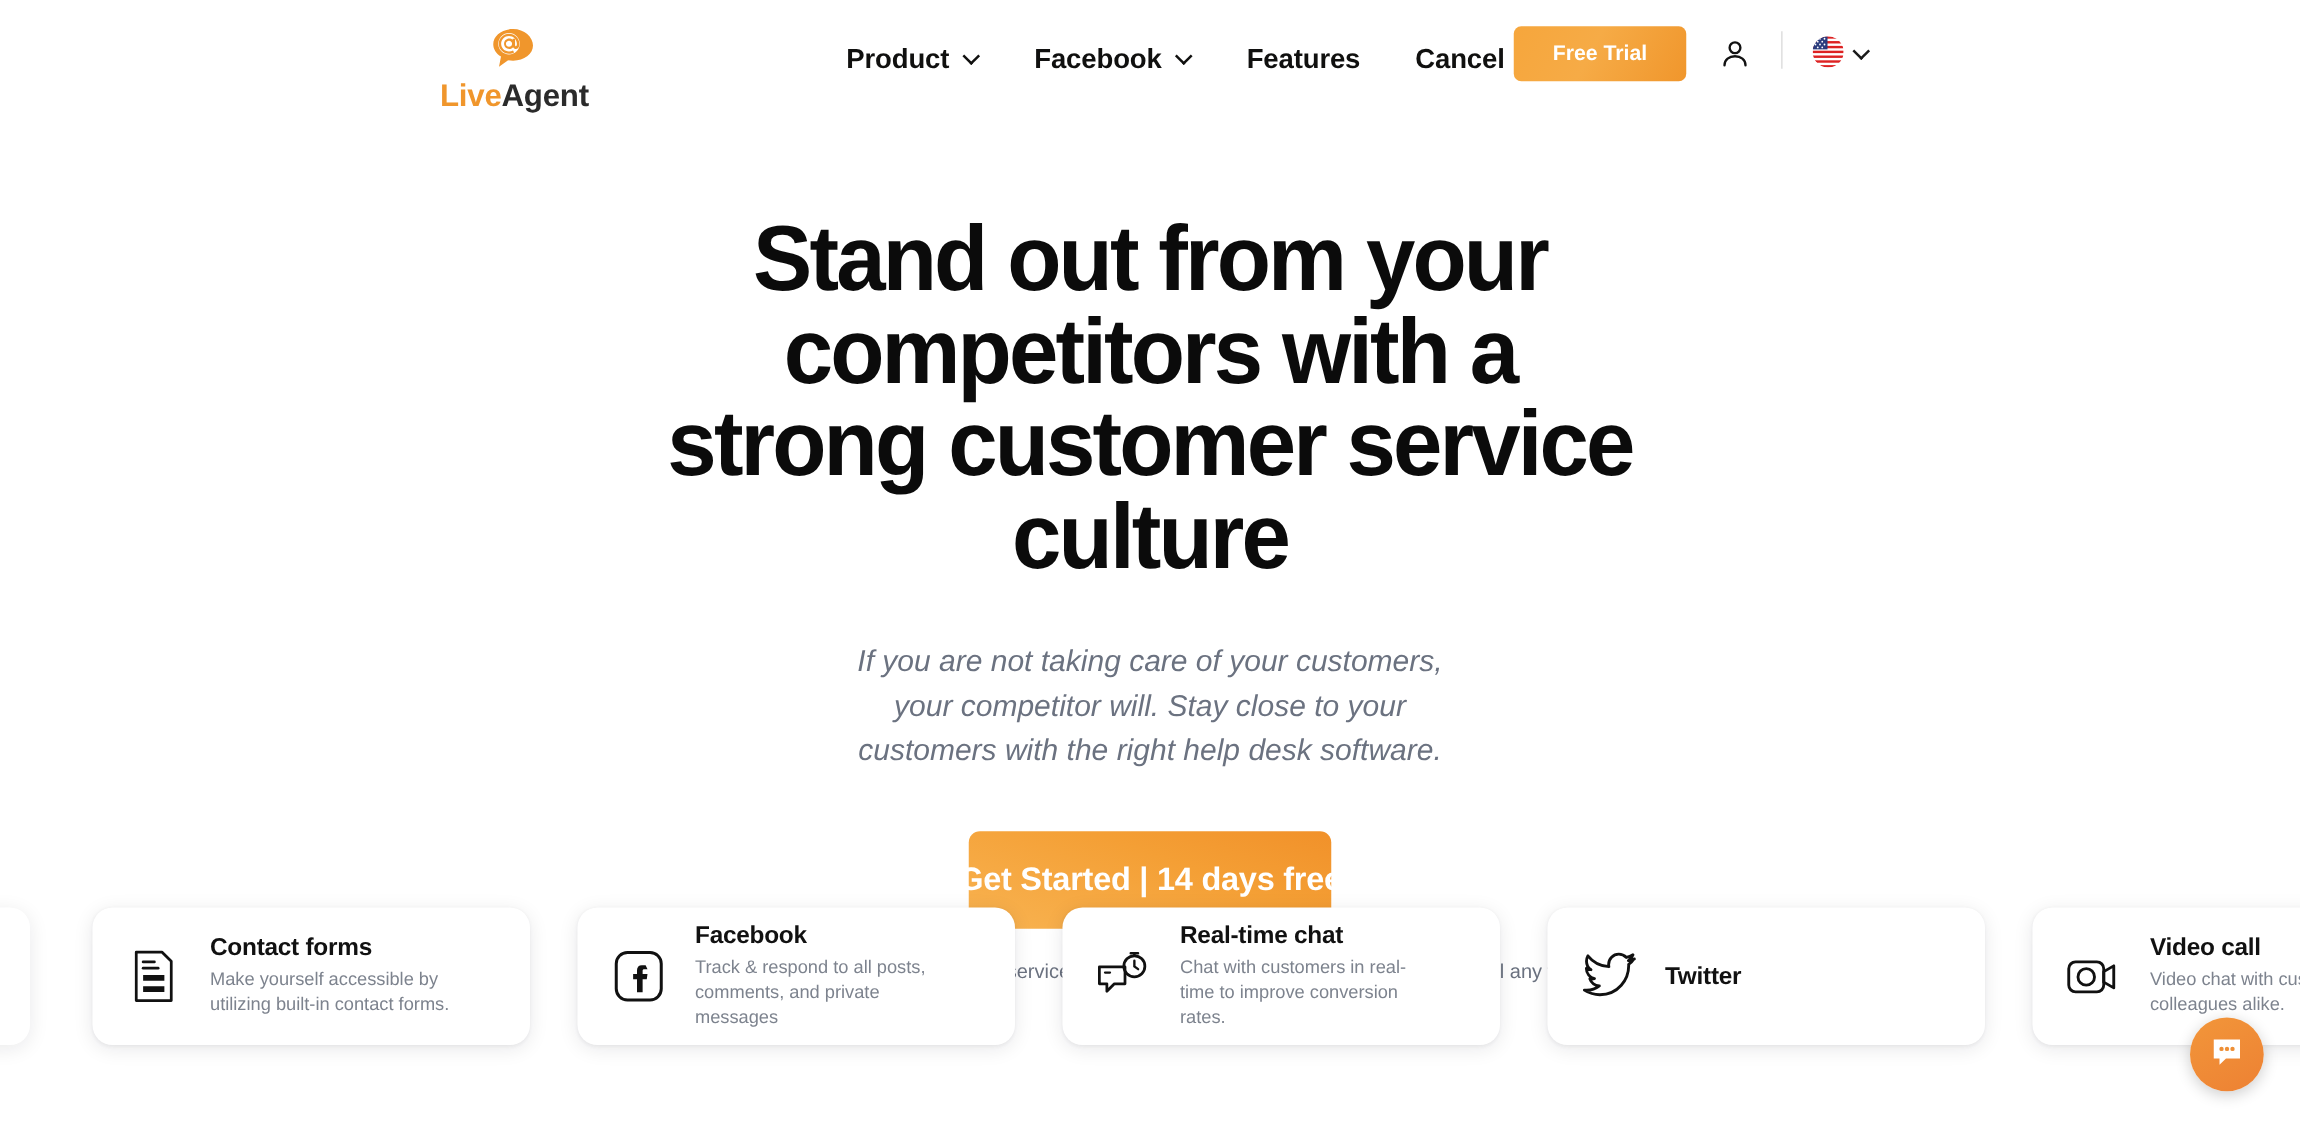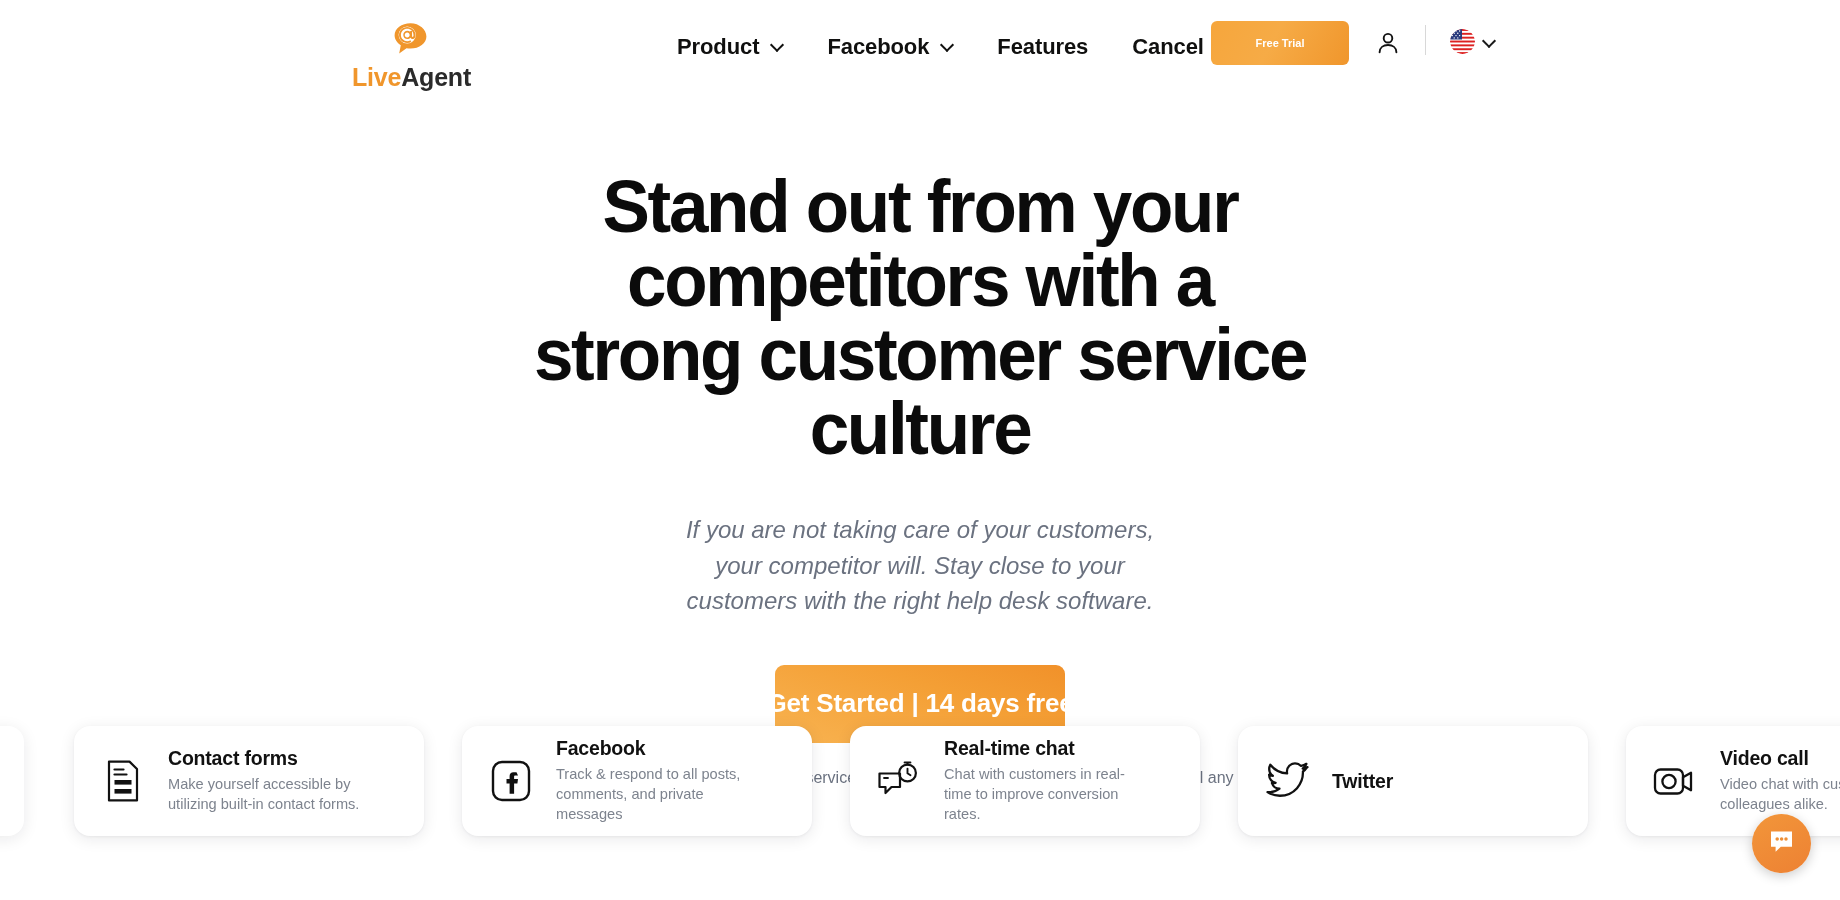--- a/index.html
+++ b/index.html
@@ -90,21 +90,21 @@
 
   .free-trial {
     position: absolute;
     left: 1211px;
     top: 21px;
     width: 138px;
     height: 44px;
     border-radius: 6px;
     background: linear-gradient(118deg, #f6a63c 0%, #f6ab46 45%, #f0962c 100%);
     color: #ffffff;
-    font-size: 11px;
+    font-size: 17px;
     font-weight: 700;
     display: flex;
     align-items: center;
     justify-content: center;
     border: none;
     cursor: pointer;
     font-family: "Liberation Sans", sans-serif;
     white-space: nowrap;
   }
 

